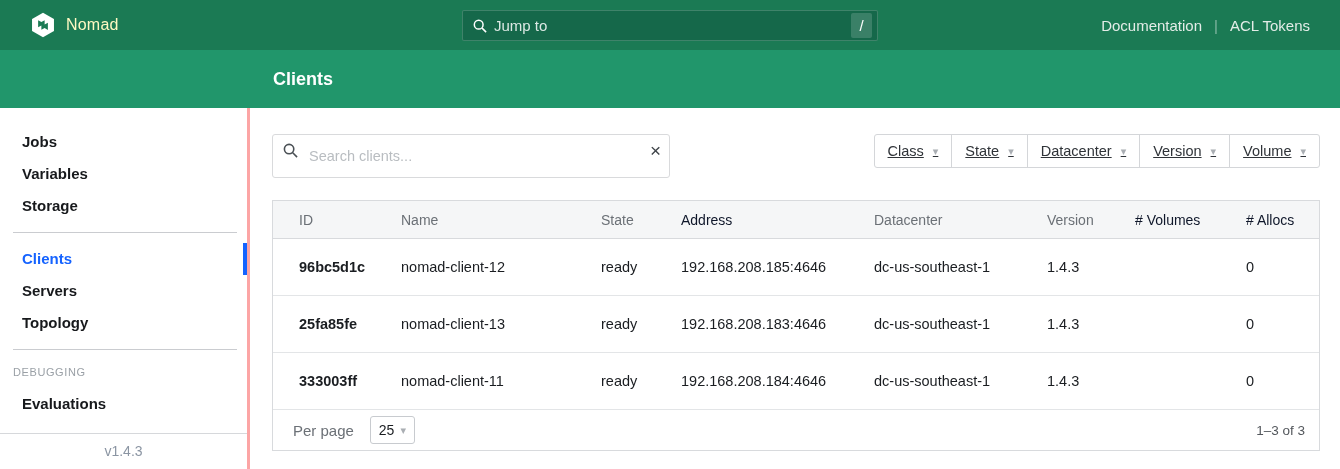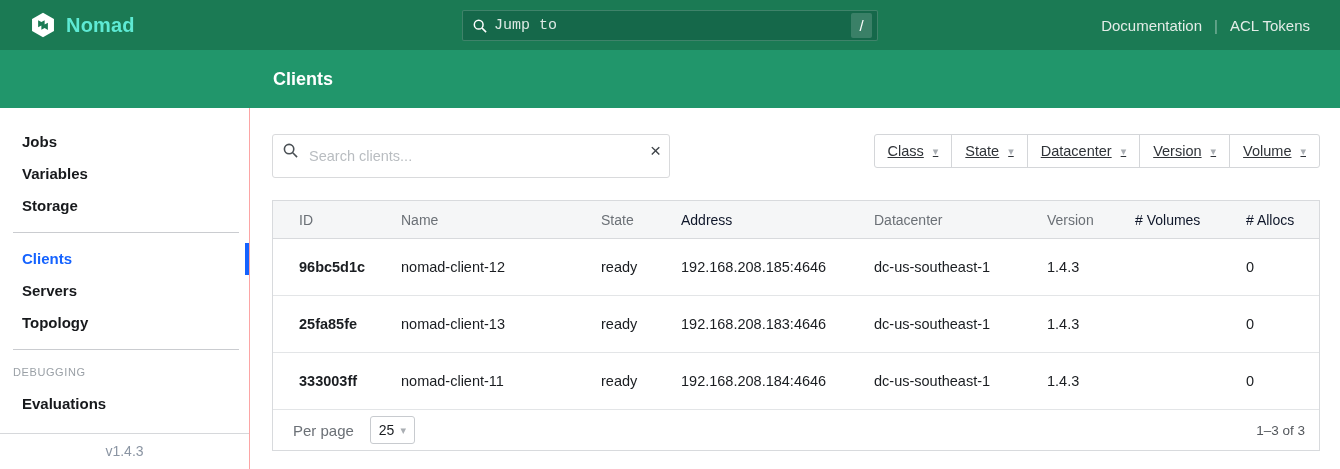--- a/index.html
+++ b/index.html
@@ -4,42 +4,42 @@
 <style>
   * { margin:0; padding:0; box-sizing:border-box; }
   html,body { width:1340px; height:469px; background:#ffffff; overflow:hidden;
               font-family:"Liberation Sans", sans-serif; }
 
   
   .navbar { position:relative; height:50px; background:#1b7a54; display:flex;
             align-items:center; padding:0 30px; }
   .brand { display:flex; align-items:center; gap:10px; cursor:pointer; }
   .brand-logo { width:26px; height:26px; display:block; }
-  .brand-name { color:#5eead4; font-size:20px; font-weight:700; letter-spacing:.2px; }
+  .brand-name { color:#fef9c3; font-size:16px; font-weight:400; letter-spacing:.2px; }
   .jump-to { position:absolute; left:462px; top:10px; width:416px; height:31px;
              background:#15684a; border:1px solid rgba(255,255,255,.18);
              border-radius:2px; display:flex; align-items:center; padding:0 5px 0 10px; }
   .jump-to svg { flex:0 0 auto; }
   .jump-to input { flex:1; background:transparent; border:none; outline:none;
-                   color:#fff; font-size:15px; margin-left:7px; font-family:Liberation Mono, monospace; }
+                   color:#fff; font-size:15px; margin-left:7px; font-family:Liberation Sans, sans-serif; }
   .jump-to input::placeholder { color:rgba(255,255,255,.85); opacity:1; }
   .kbd-hint { width:21px; height:25px; background:rgba(255,255,255,.16); border-radius:2px;
               color:#fff; font-size:15px; display:flex; align-items:center; justify-content:center; }
   .nav-links { margin-left:auto; display:flex; align-items:center; gap:12px;
                color:#e3ece7; font-size:15px; }
   .nav-links .sep { color:rgba(255,255,255,.45); }
   .nav-link { cursor:pointer; }
 
   
   .subnav { height:58px; background:#21966b; display:flex; align-items:center; }
   .subnav-title { margin-left:273px; color:#ffffff; font-size:18px; font-weight:600; }
 
   
   .layout { display:flex; height:361px; }
-  .sidebar { width:250px; flex:0 0 250px; border-right:1px solid #fca5a5;
+  .sidebar { width:250px; flex:0 0 250px; border-right:3px solid #fca5a5;
              display:flex; flex-direction:column; padding-top:18px; background:#fff; }
   .side-item { position:relative; height:32px; line-height:32px; padding-left:22px;
                font-size:15px; font-weight:700; color:#17191c; cursor:pointer; }
   .side-item.active { color:#1563ff; }
   .active-bar { position:absolute; right:0; top:0; width:4px; height:32px; background:#1563ff; }
   .side-divider { height:1px; background:#caccd0; margin:10px 10px 10px 13px; }
   .side-label { padding-left:13px; font-size:11px; letter-spacing:.6px; color:#9aa0a6;
                 margin:2px 0 6px 0; line-height:20px; }
   .side-version { margin-top:auto; border-top:1px solid #d6d8db; text-align:center;
                   padding:9px 0 10px 0; color:#8b95a3; font-size:14px; }

